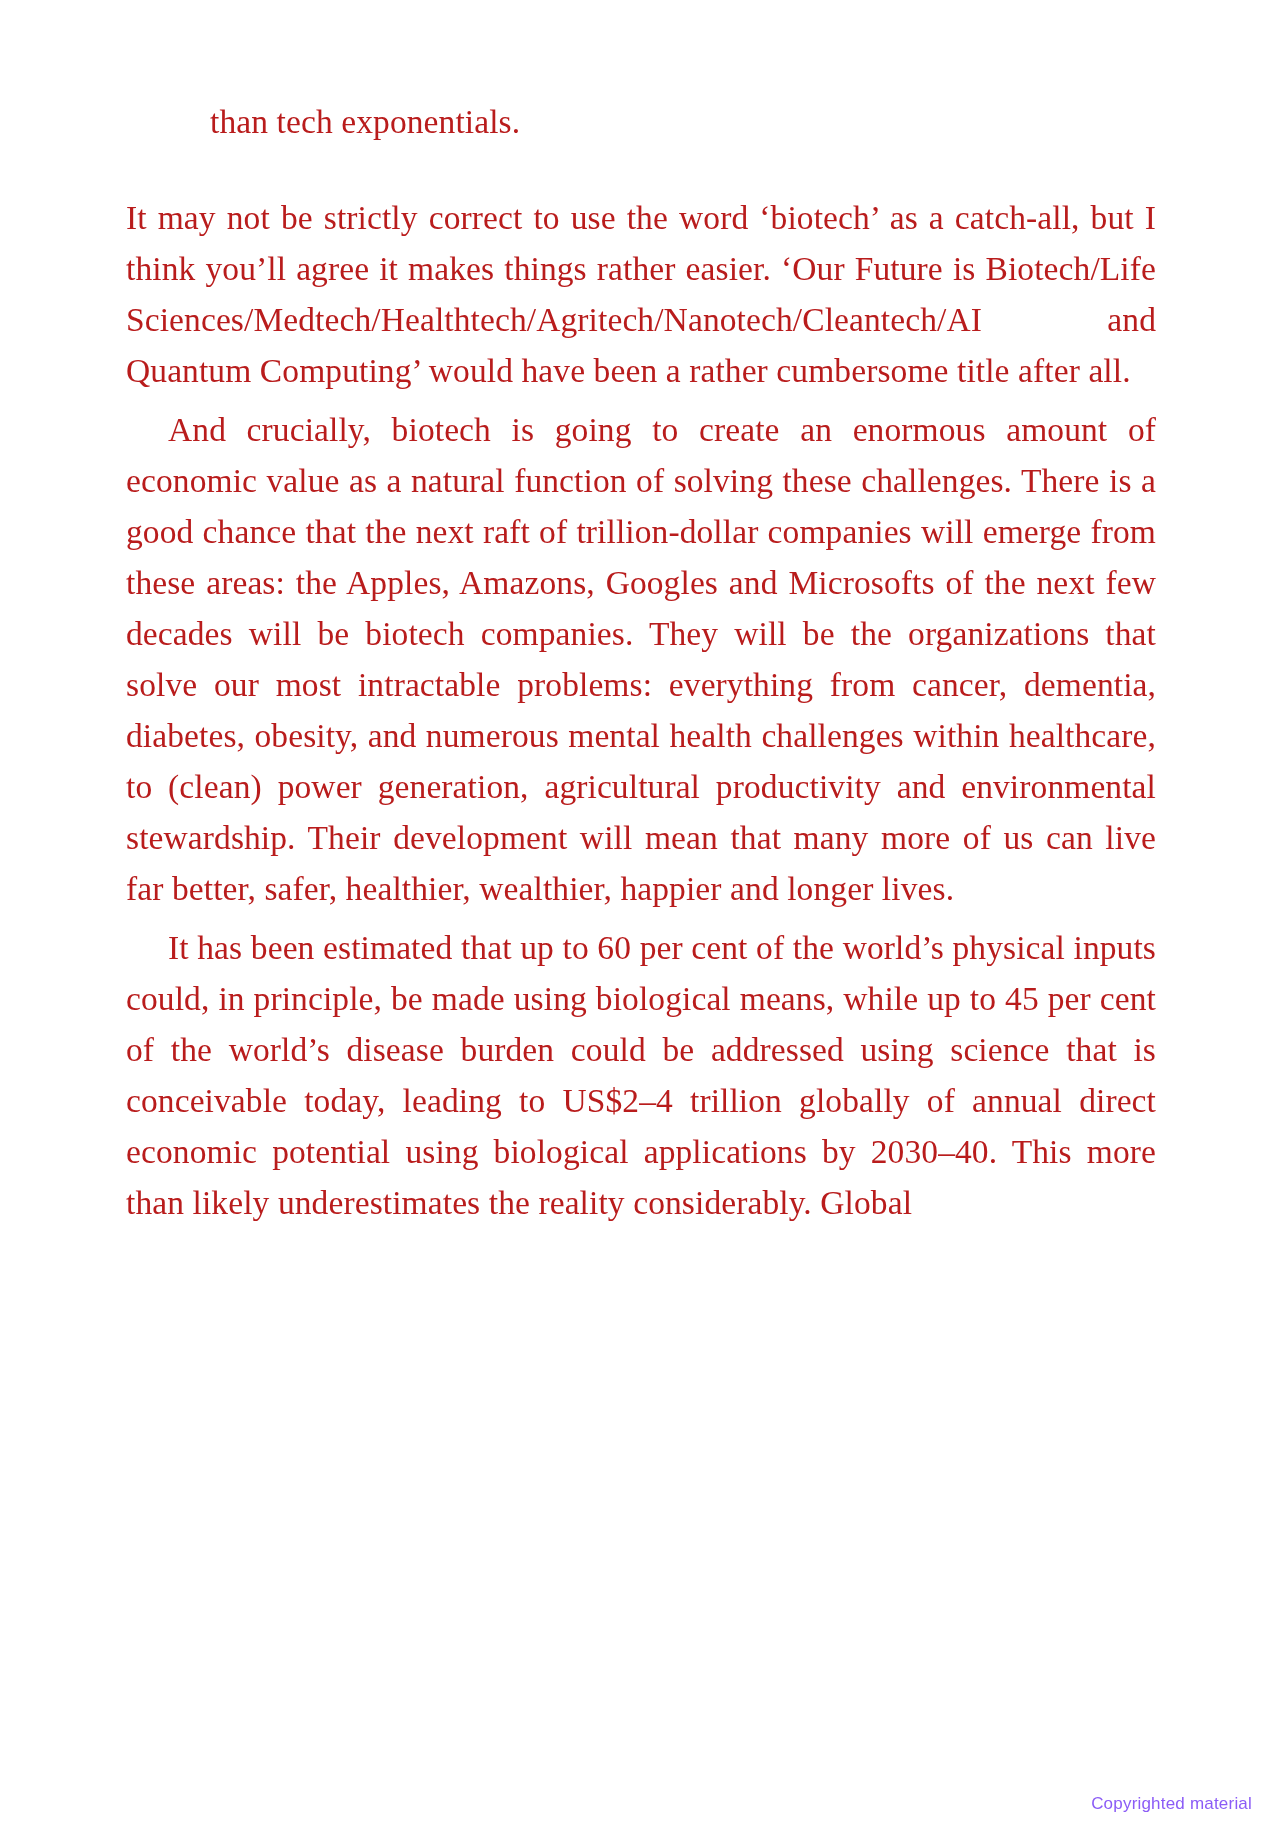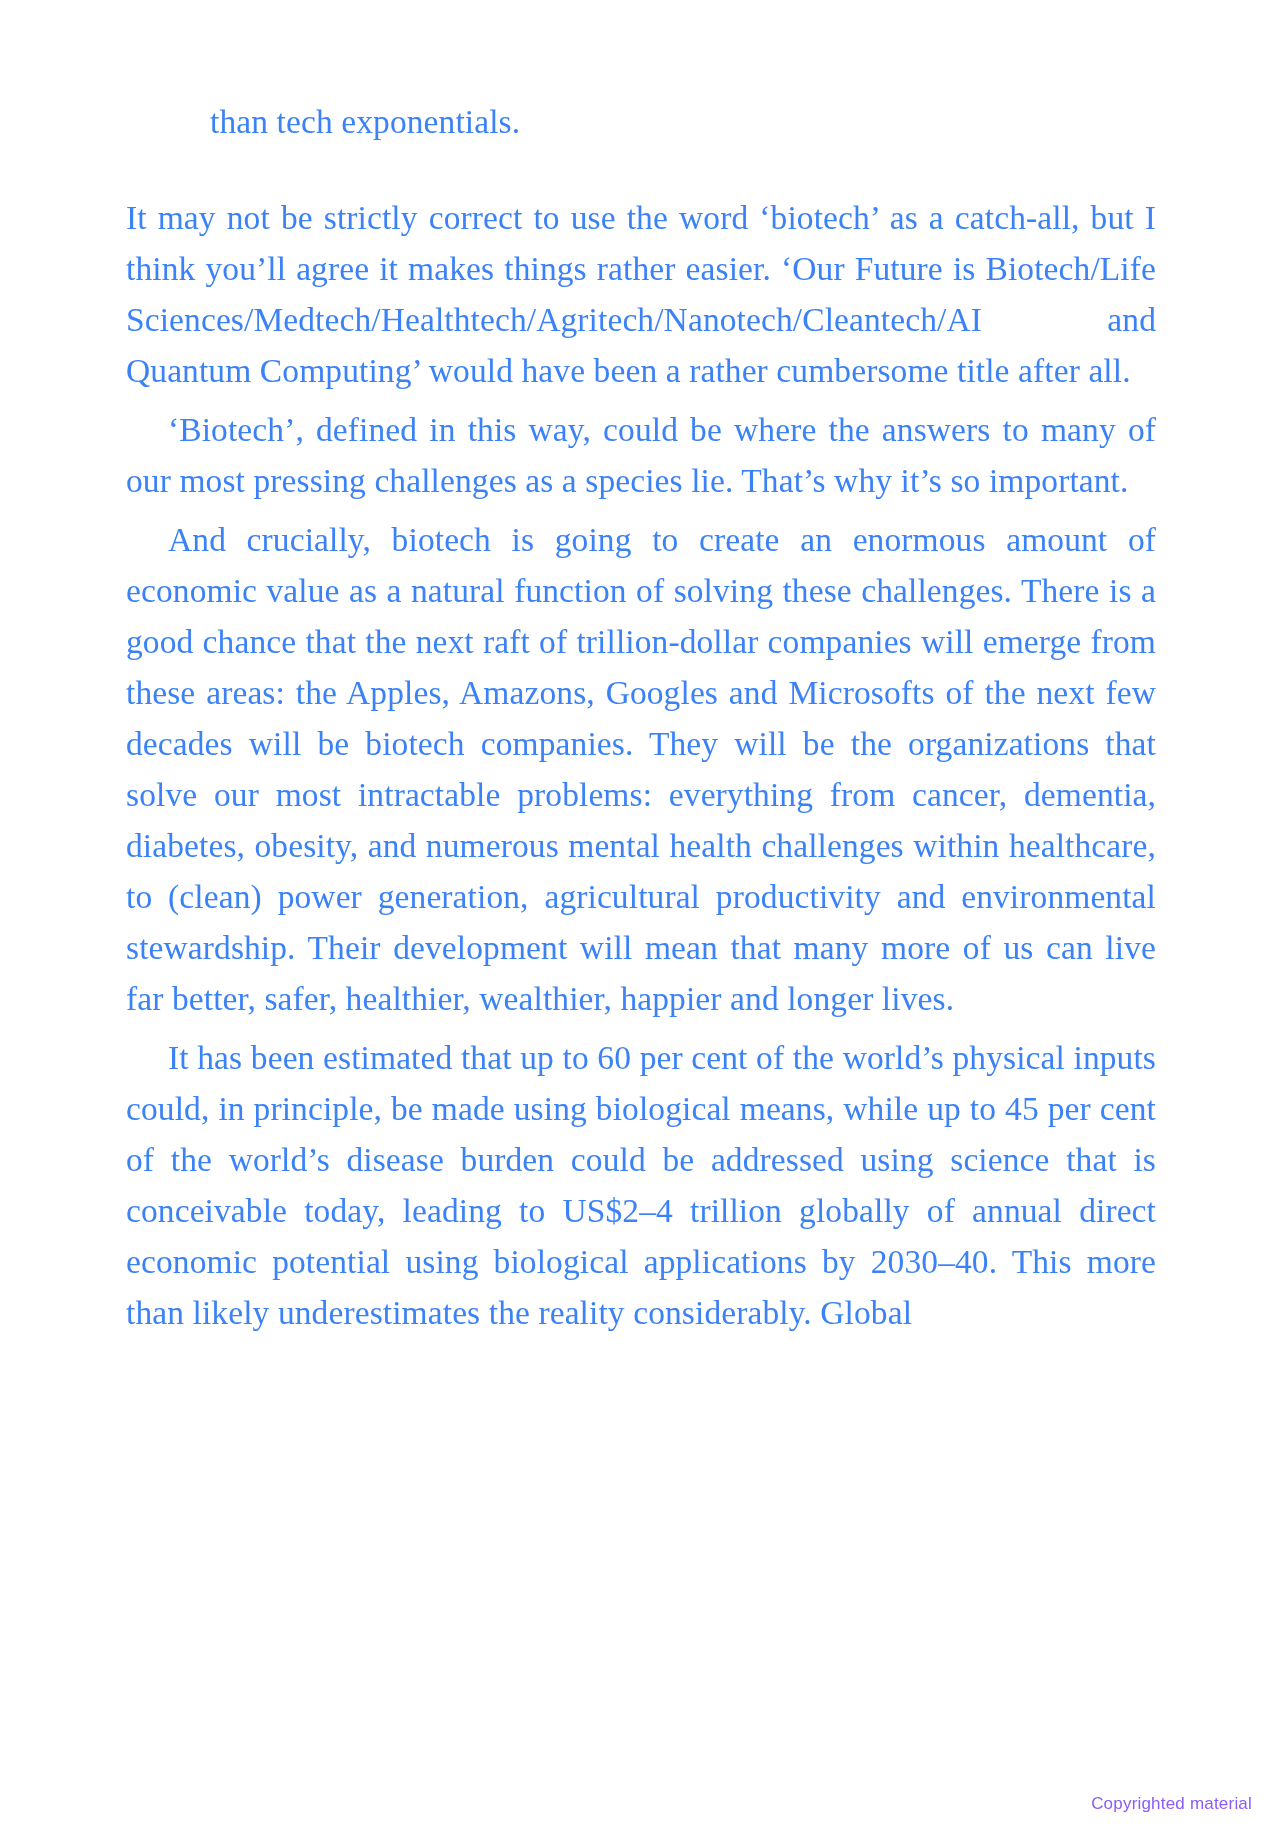--- a/index.html
+++ b/index.html
@@ -23,21 +23,21 @@
     width: 1280px;
     height: 1834px;
     background: #ffffff;
   }
 
   #text-column {
     position: absolute;
     left: 118px;
     top: 96px;
     width: 1046px;
-    color: #3b82f6;
+    color: #b91c1c;
     font-size: 33.5px;
     line-height: 51px;
     text-align: justify;
     text-justify: inter-word;
     letter-spacing: 0.1px;
   }
 
   .para {
     margin: 8px;
     text-align: justify;
@@ -77,21 +77,20 @@
 <body>
 
 <div id="page">
 
   <div id="text-column">
 
     <p class="orphan-line">than tech exponentials.</p>
 
     <p class="para no-indent">It may not be strictly correct to use the word ‘biotech’ as a catch-all, but I think you’ll agree it makes things rather easier. ‘Our Future is Biotech/Life Sciences/Medtech/Healthtech/Agritech/Nanotech/Cleantech/AI and Quantum Computing’ would have been a rather cumbersome title after all.</p>
 
-    <p class="para indent">‘Biotech’, defined in this way, could be where the answers to many of our most pressing challenges as a species lie. That’s why it’s so important.</p>
 
     <p class="para indent">And crucially, biotech is going to create an enormous amount of economic value as a natural function of solving these challenges. There is a good chance that the next raft of trillion-dollar companies will emerge from these areas: the Apples, Amazons, Googles and Microsofts of the next few decades will be biotech companies. They will be the organizations that solve our most intractable problems: everything from cancer, dementia, diabetes, obesity, and numerous mental health challenges within healthcare, to (clean) power generation, agricultural productivity and environmental stewardship. Their development will mean that many more of us can live far better, safer, healthier, wealthier, happier and longer lives.</p>
 
     <p class="para indent">It has been estimated that up to 60 per cent of the world’s physical inputs could, in principle, be made using biological means, while up to 45 per cent of the world’s disease burden could be addressed using science that is conceivable today, leading to US$2–4 trillion globally of annual direct economic potential using biological applications by 2030–40. This more than likely underestimates the reality considerably. Global</p>
 
   </div>
 
   <div id="watermark">Copyrighted material</div>
 
 </div>

